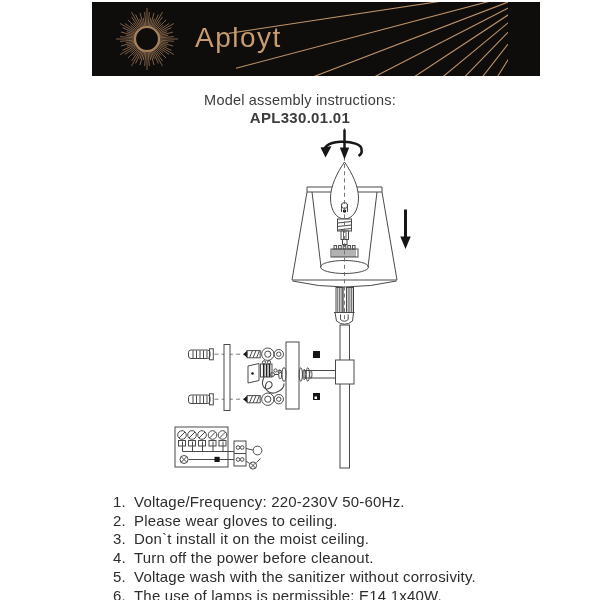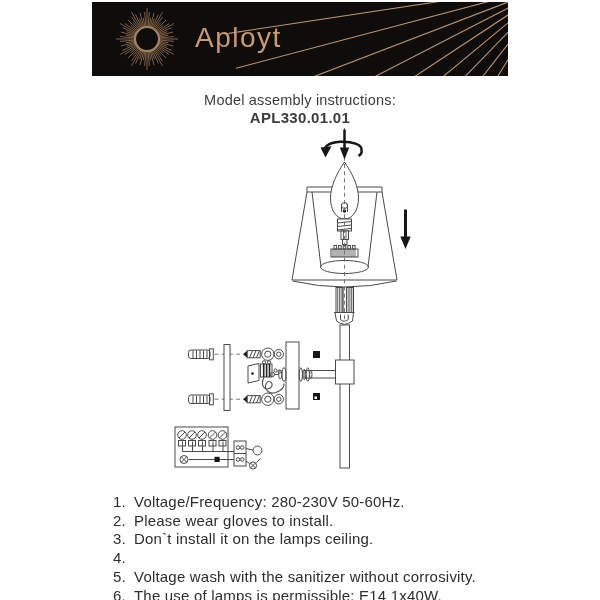--- a/index.html
+++ b/index.html
@@ -1,18 +1,18 @@
 <!DOCTYPE html>
 <html><head>
 <meta charset="utf-8">
 <style>
   html,body{margin:0;padding:0;background:#fff;}
   .page{position:relative;width:600px;height:600px;background:#ffffff;overflow:hidden;
         font-family:"Liberation Sans",sans-serif;}
-  .banner{position:absolute;left:92px;top:2px;width:416px;height:74px;overflow:hidden;}
+  .banner{position:absolute;left:92px;top:2px;width:448px;height:74px;overflow:hidden;}
   .banner svg{position:absolute;left:0;top:0;}
   .brand-name{position:absolute;left:103px;top:50%;transform:translateY(-54%);
         font-size:28px;letter-spacing:1.5px;font-weight:400;}
   .subtitle{position:absolute;left:0;top:92px;width:100%;text-align:center;color:#3c3c3c;}
   .subtitle-line1{font-size:14.5px;letter-spacing:.2px;}
   .subtitle-line2{font-size:15px;margin-top:1px;letter-spacing:.3px;font-weight:bold;}
   .diagram{position:absolute;left:0;top:0;}
   .ln{stroke:#4a4a4a;stroke-width:1;fill:none;}
   .lnw{stroke:#4a4a4a;stroke-width:1;fill:#ffffff;}
   .hatch{stroke:#333;stroke-width:.75;fill:none;}
@@ -301,32 +301,33 @@
 
     <g>
       <path d="M405.5 209.5 V237.5" style="stroke:#161616;stroke-width:3;fill:none"></path>
       <polygon points="400.3,236.5 410.7,236.5 405.5,249" class="dk"></polygon>
     </g>
   </svg>
 
   <div class="notes">
     <div class="note-row">
       <span class="note-num">1.</span>
-      <span class="note-text">Voltage/Frequency: 280-230V 50-60Hz.</span>
+      <span class="note-text">Voltage/Frequency: 220-230V 50-60Hz.</span>
     </div>
     <div class="note-row">
       <span class="note-num">2.</span>
-      <span class="note-text">Please wear gloves to install.</span>
+      <span class="note-text">Please wear gloves to ceiling.</span>
     </div>
     <div class="note-row">
       <span class="note-num">3.</span>
-      <span class="note-text">Don`t install it on the lamps ceiling.</span>
+      <span class="note-text">Don`t install it on the moist ceiling.</span>
     </div>
     <div class="note-row">
       <span class="note-num">4.</span>
+      <span class="note-text">Turn off the power before cleanout.</span>
     </div>
     <div class="note-row">
       <span class="note-num">5.</span>
       <span class="note-text">Voltage wash with the sanitizer without corrosivity.</span>
     </div>
     <div class="note-row">
       <span class="note-num">6.</span>
       <span class="note-text">The use of lamps is permissible: E14 1x40W.</span>
     </div>
   </div>

